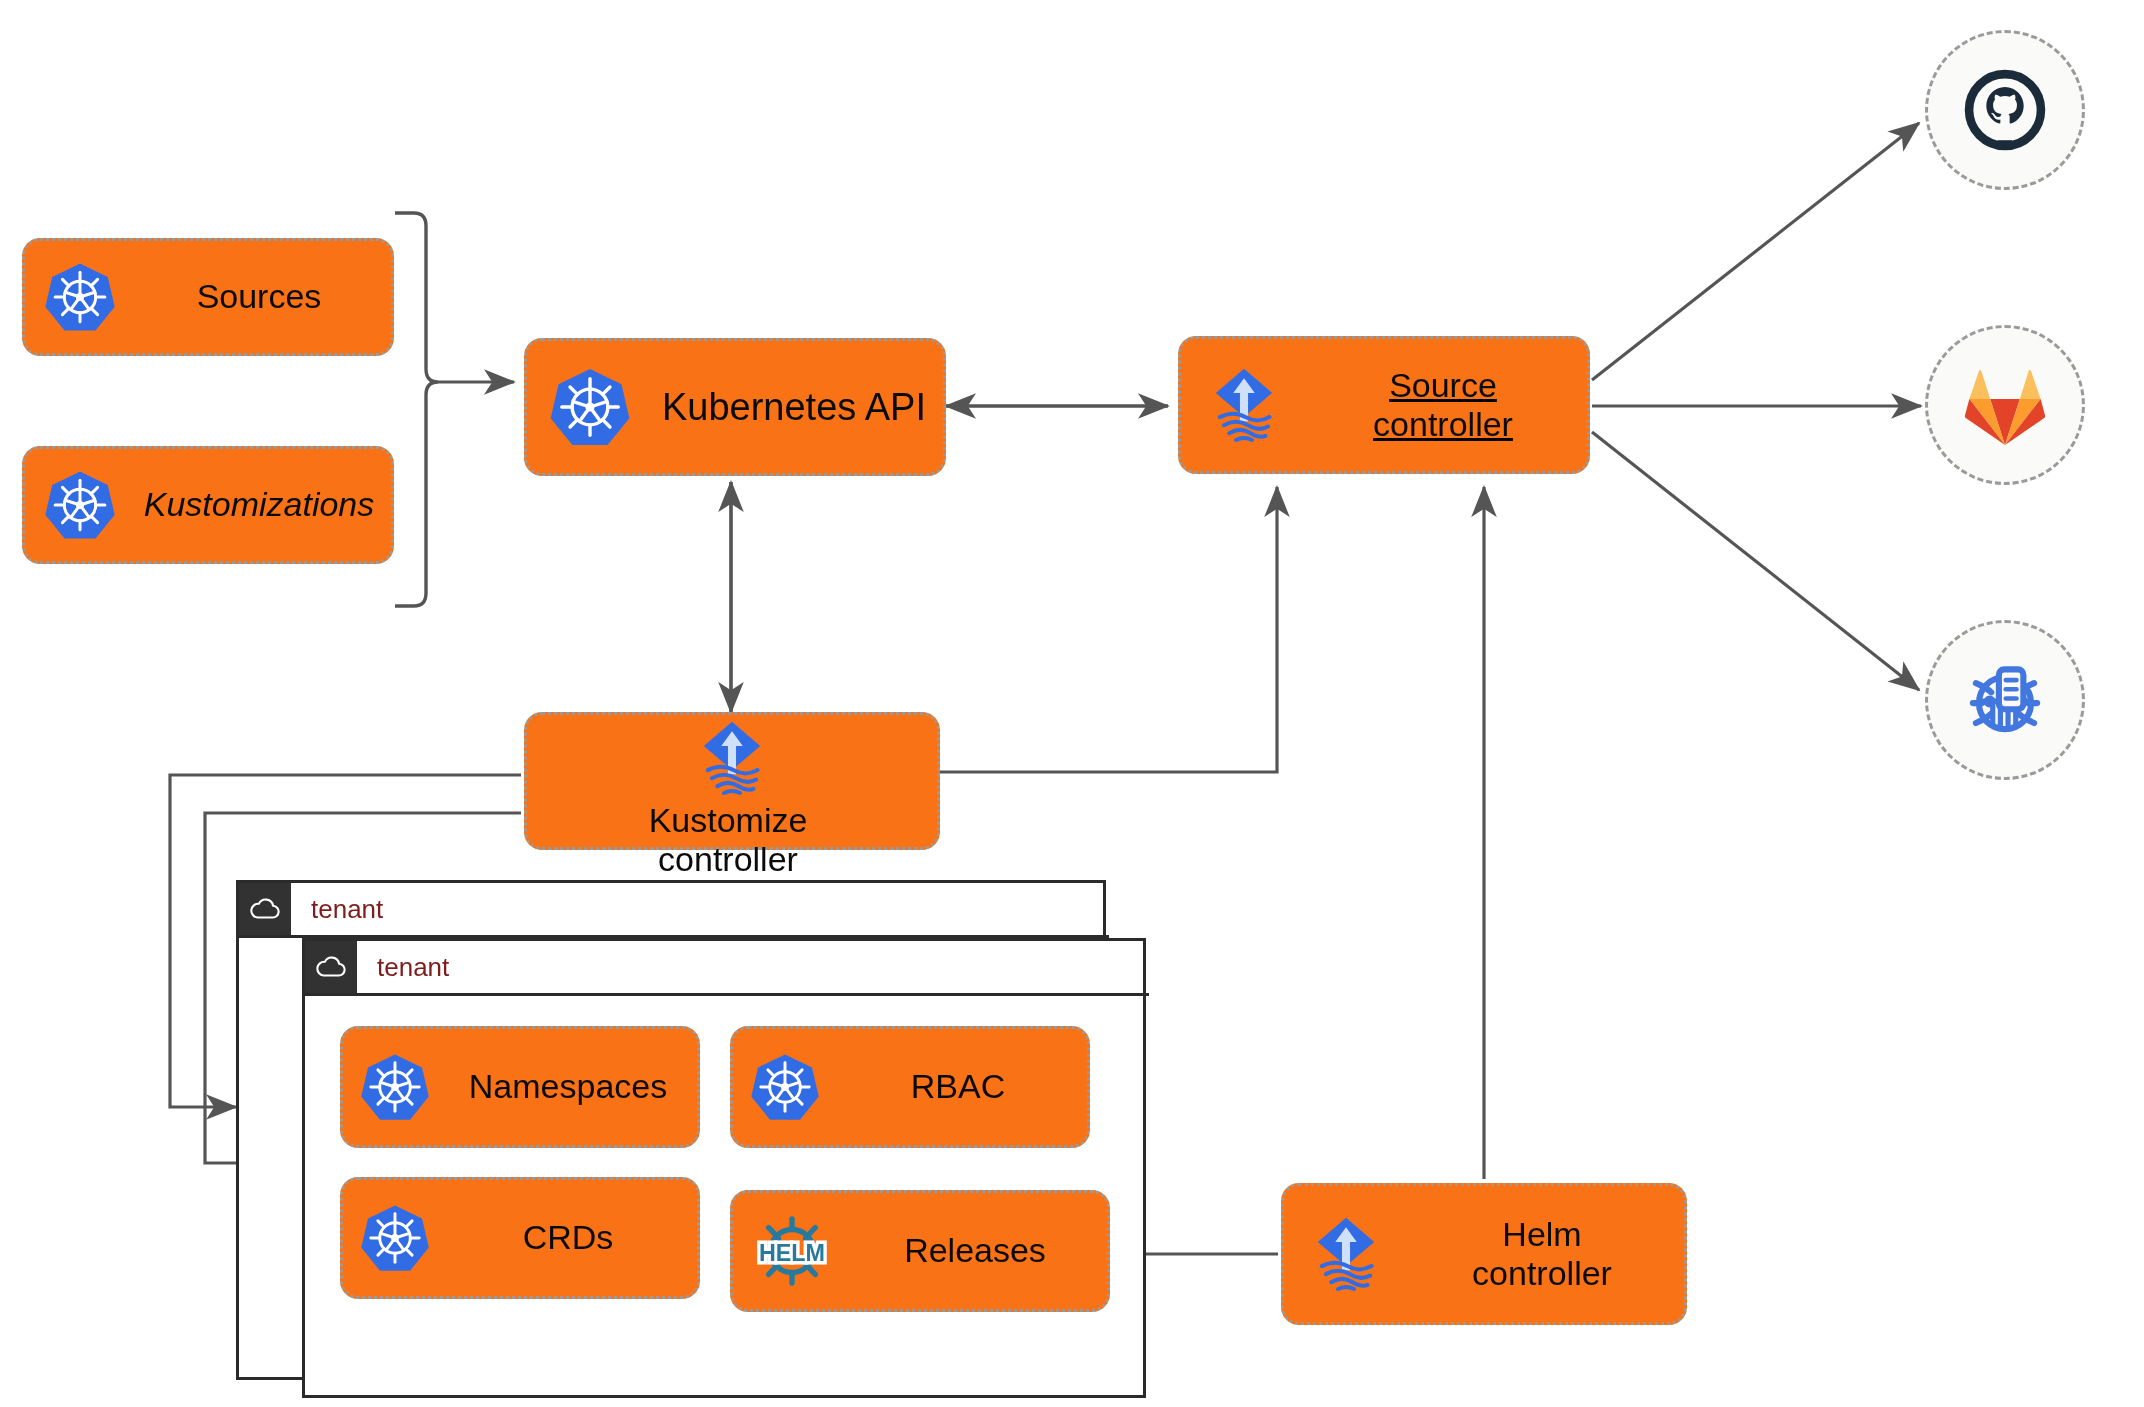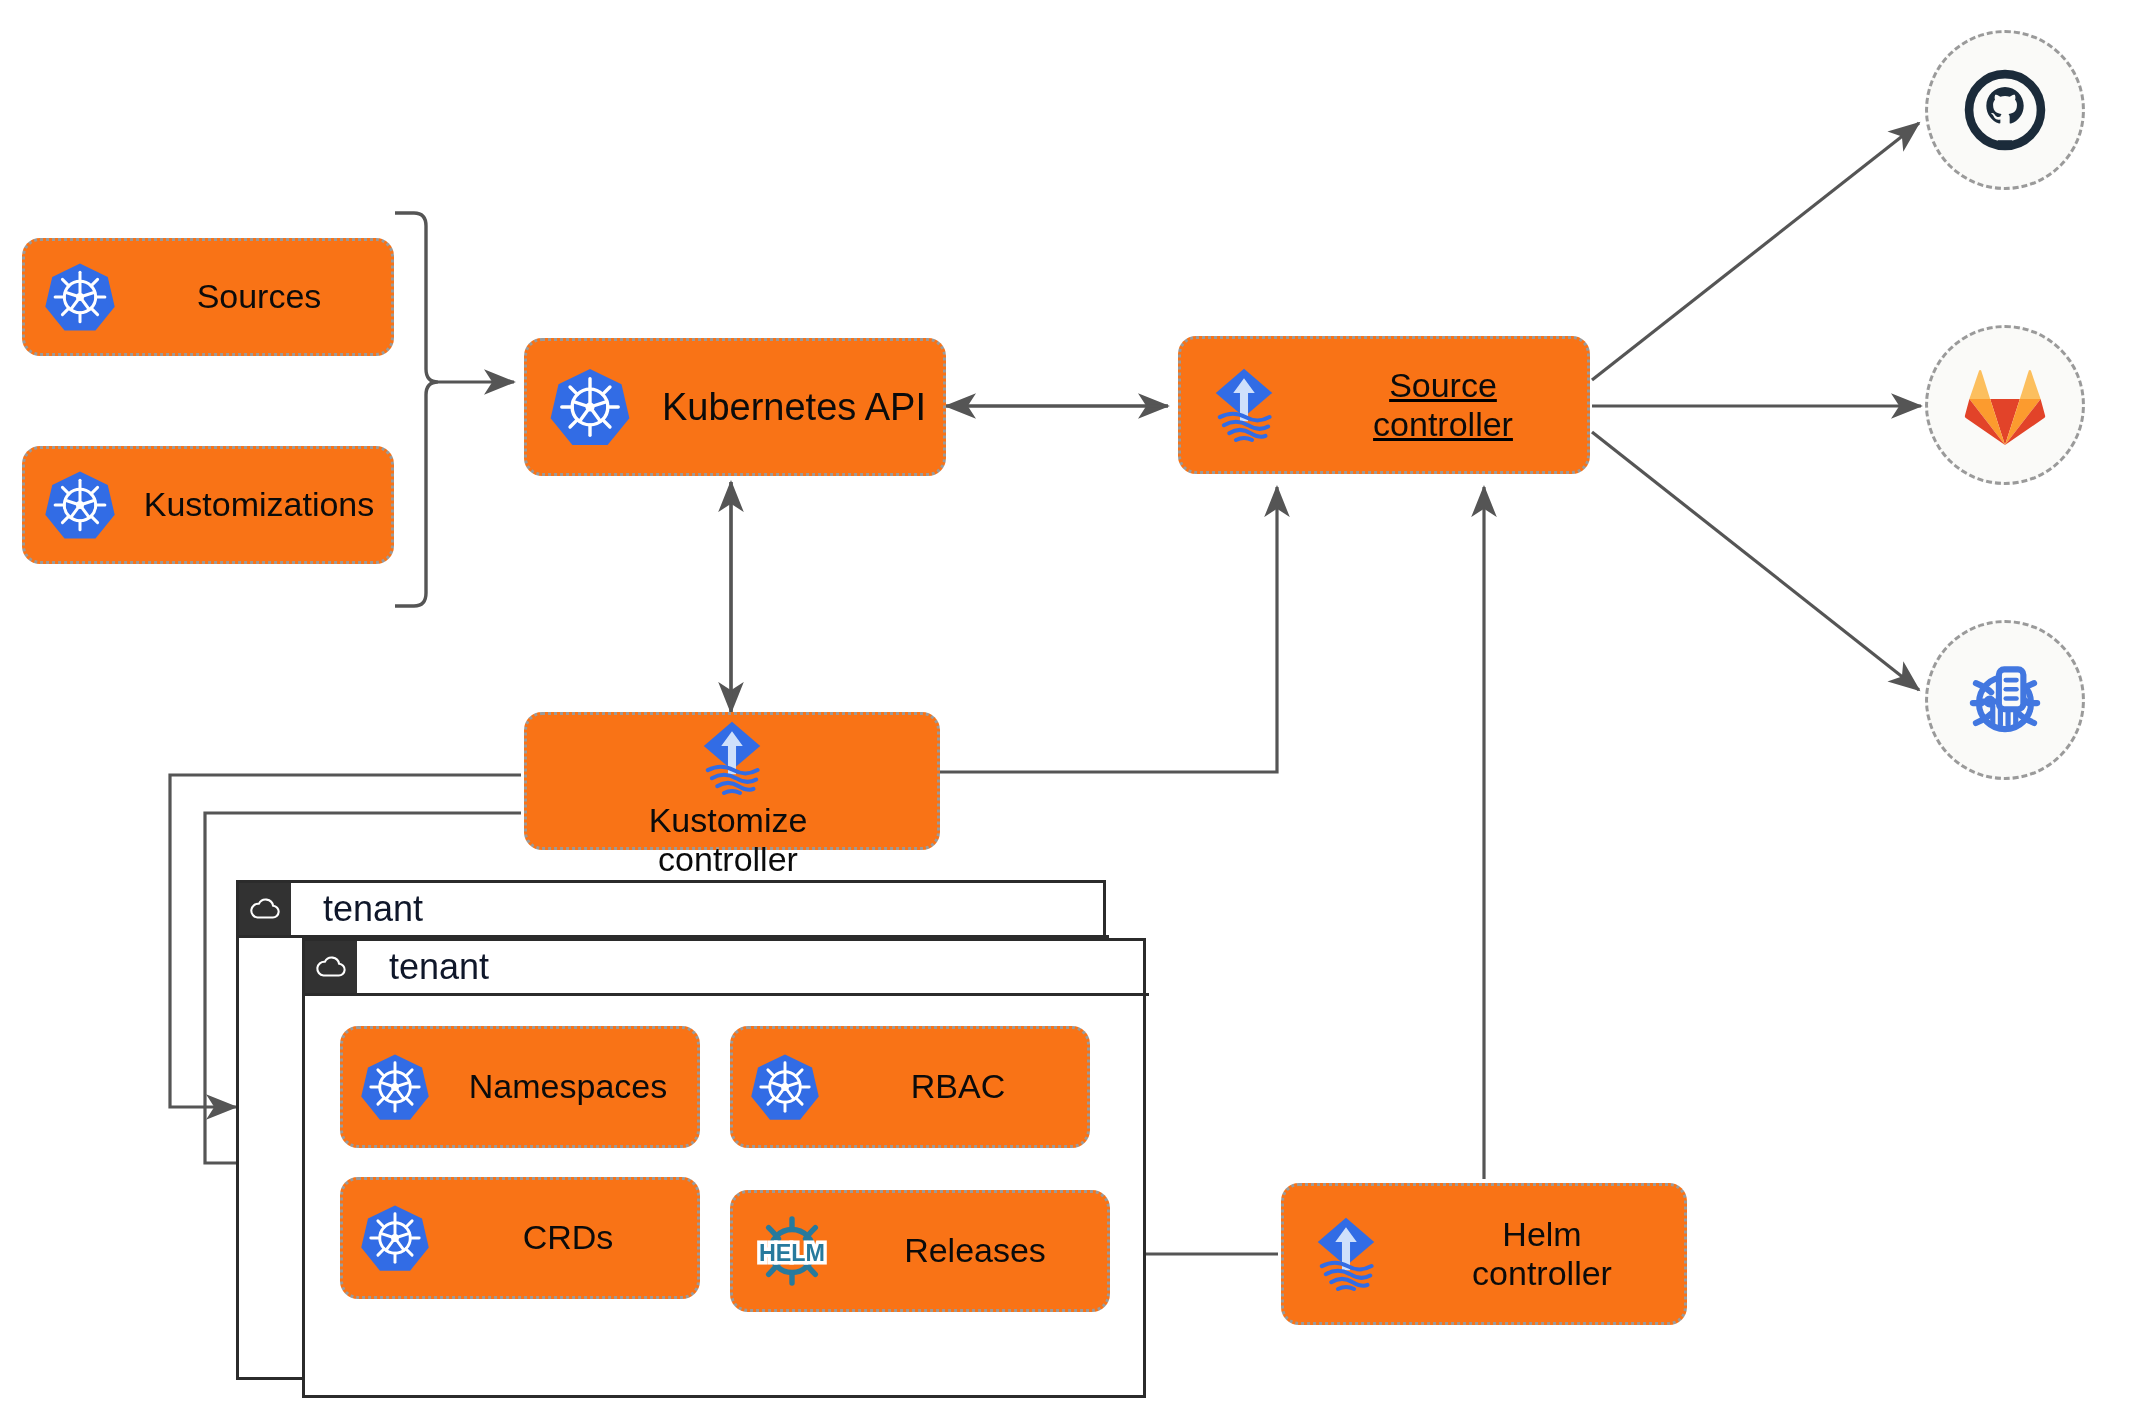--- a/index.html
+++ b/index.html
@@ -83,23 +83,23 @@
   .panel-badge {
     width: 52px;
     height: 52px;
     background: #323232;
     display: flex;
     align-items: center;
     justify-content: center;
     flex: 0 0 auto;
   }
   .panel-title {
-    margin-left: 32px;
-    font-size: 36px;
-    color: #0f172a;
+    margin-left: 20px;
+    font-size: 26px;
+    color: #7f1d1d;
     white-space: nowrap;
   }
   .panel-rule {
     position: absolute;
     left: 0;
     top: 52px;
     height: 3px;
     background: #2b2b2b;
   }
 </style>
@@ -164,21 +164,21 @@
           <line x1="32" y1="32" x2="39.9" y2="42.8"></line>
           <line x1="32" y1="32" x2="24.1" y2="42.8"></line>
           <line x1="32" y1="32" x2="19.3" y2="27.9"></line>
         </g>
         <circle cx="32" cy="32" r="3.5" fill="#ffffff"></circle>
       </svg>
     </span>
     <span class="lbl">Sources</span>
   </div>
 
-  <div class="rbox" style="left:22px; top:446px; width:372px; height:118px;">
+  <div class="rbox" style="left:22px; top:446px; width:372px; height:118px;font-style:italic;">
     <span class="ic" style="width:110px;">
       <svg width="74" height="74" viewBox="0 0 64 64">
         <path d="M32 3 L56 14.6 L62 40.5 L45.4 61 L18.6 61 L2 40.5 L8 14.6 Z" fill="#326ce5"></path>
         <g stroke="#ffffff" stroke-width="2.6" fill="none" stroke-linecap="round">
           <circle cx="32" cy="32" r="13.6"></circle>
           <line x1="32" y1="10.5" x2="32" y2="18.4"></line>
           <line x1="32" y1="45.6" x2="32" y2="53.5"></line>
           <line x1="10.5" y1="32" x2="18.4" y2="32"></line>
           <line x1="45.6" y1="32" x2="53.5" y2="32"></line>
           <line x1="16.8" y1="16.8" x2="22.4" y2="22.4"></line>

